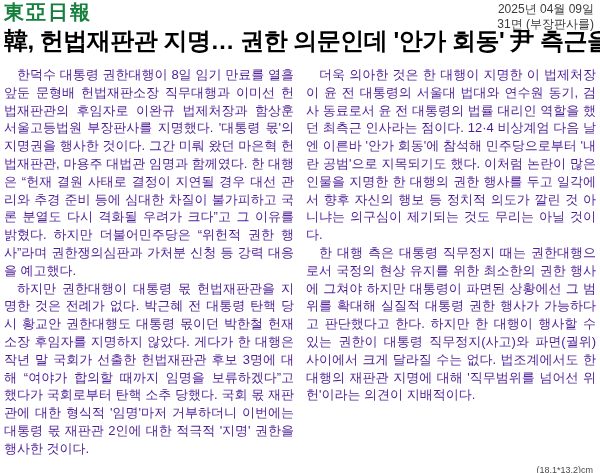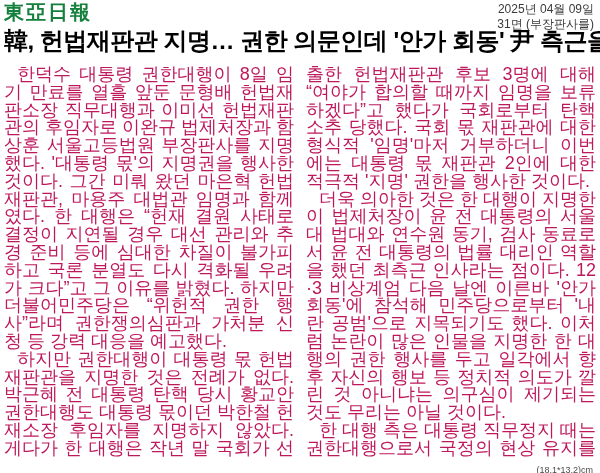--- a/index.html
+++ b/index.html
@@ -43,25 +43,25 @@
     letter-spacing: -0.5px;
     text-align: right;
     white-space: nowrap;
     color: #000000;
   }
   .article {
     height: 398px;
     column-count: 2;
     column-gap: 12px;
     column-fill: auto;
-    font-size: 18px;
+    font-size: 13px;
     line-height: 17.8px;
     text-align: justify;
     word-break: break-all;
-    color: #be185d;
+    color: #4c1d95;
   }
   .article p {
     margin: 0;
     padding: 0;
     text-indent: 13px;
   }
   .size-note {
     text-align: right;
     font-size: 9px;
     color: #4a4a4a;
@@ -79,19 +79,19 @@
       <div>2025년 04월 09일</div>
       <div>31면 (부장판사를)</div>
     </div>
   </header>
 
   <h1 class="headline">韓, 헌법재판관 지명… 권한 의문인데 '안가 회동' 尹 측근을</h1>
 
   <div class="article">
     <p>한덕수 대통령 권한대행이 8일 임기 만료를 열흘 앞둔 문형배 헌법재판소장 직무대행과 이미선 헌법재판관의 후임자로 이완규 법제처장과 함상훈 서울고등법원 부장판사를 지명했다. '대통령 몫'의 지명권을 행사한 것이다. 그간 미뤄 왔던 마은혁 헌법재판관, 마용주 대법관 임명과 함께였다. 한 대행은 “헌재 결원 사태로 결정이 지연될 경우 대선 관리와 추경 준비 등에 심대한 차질이 불가피하고 국론 분열도 다시 격화될 우려가 크다”고 그 이유를 밝혔다. 하지만 더불어민주당은 “위헌적 권한 행사”라며 권한쟁의심판과 가처분 신청 등 강력 대응을 예고했다.</p>
     <p>하지만 권한대행이 대통령 몫 헌법재판관을 지명한 것은 전례가 없다. 박근혜 전 대통령 탄핵 당시 황교안 권한대행도 대통령 몫이던 박한철 헌재소장 후임자를 지명하지 않았다. 게다가 한 대행은 작년 말 국회가 선출한 헌법재판관 후보 3명에 대해 “여야가 합의할 때까지 임명을 보류하겠다”고 했다가 국회로부터 탄핵 소추 당했다. 국회 몫 재판관에 대한 형식적 '임명'마저 거부하더니 이번에는 대통령 몫 재판관 2인에 대한 적극적 '지명' 권한을 행사한 것이다.</p>
-    <p>더욱 의아한 것은 한 대행이 지명한 이 법제처장이 윤 전 대통령의 서울대 법대와 연수원 동기, 검사 동료로서 윤 전 대통령의 법률 대리인 역할을 했던 최측근 인사라는 점이다. 12·3 비상계엄 다음 날엔 이른바 '안가 회동'에 참석해 민주당으로부터 '내란 공범'으로 지목되기도 했다. 이처럼 논란이 많은 인물을 지명한 한 대행의 권한 행사를 두고 일각에서 향후 자신의 행보 등 정치적 의도가 깔린 것 아니냐는 의구심이 제기되는 것도 무리는 아닐 것이다.</p>
+    <p>더욱 의아한 것은 한 대행이 지명한 이 법제처장이 윤 전 대통령의 서울대 법대와 연수원 동기, 검사 동료로서 윤 전 대통령의 법률 대리인 역할을 했던 최측근 인사라는 점이다. 12·4 비상계엄 다음 날엔 이른바 '안가 회동'에 참석해 민주당으로부터 '내란 공범'으로 지목되기도 했다. 이처럼 논란이 많은 인물을 지명한 한 대행의 권한 행사를 두고 일각에서 향후 자신의 행보 등 정치적 의도가 깔린 것 아니냐는 의구심이 제기되는 것도 무리는 아닐 것이다.</p>
     <p>한 대행 측은 대통령 직무정지 때는 권한대행으로서 국정의 현상 유지를 위한 최소한의 권한 행사에 그쳐야 하지만 대통령이 파면된 상황에선 그 범위를 확대해 실질적 대통령 권한 행사가 가능하다고 판단했다고 한다. 하지만 한 대행이 행사할 수 있는 권한이 대통령 직무정지(사고)와 파면(궐위) 사이에서 크게 달라질 수는 없다. 법조계에서도 한 대행의 재판관 지명에 대해 '직무범위를 넘어선 위헌'이라는 의견이 지배적이다.</p>
 
   </div>
 
   <div class="size-note">(18.1*13.2)cm</div>
 </div>
 
 </body></html>

